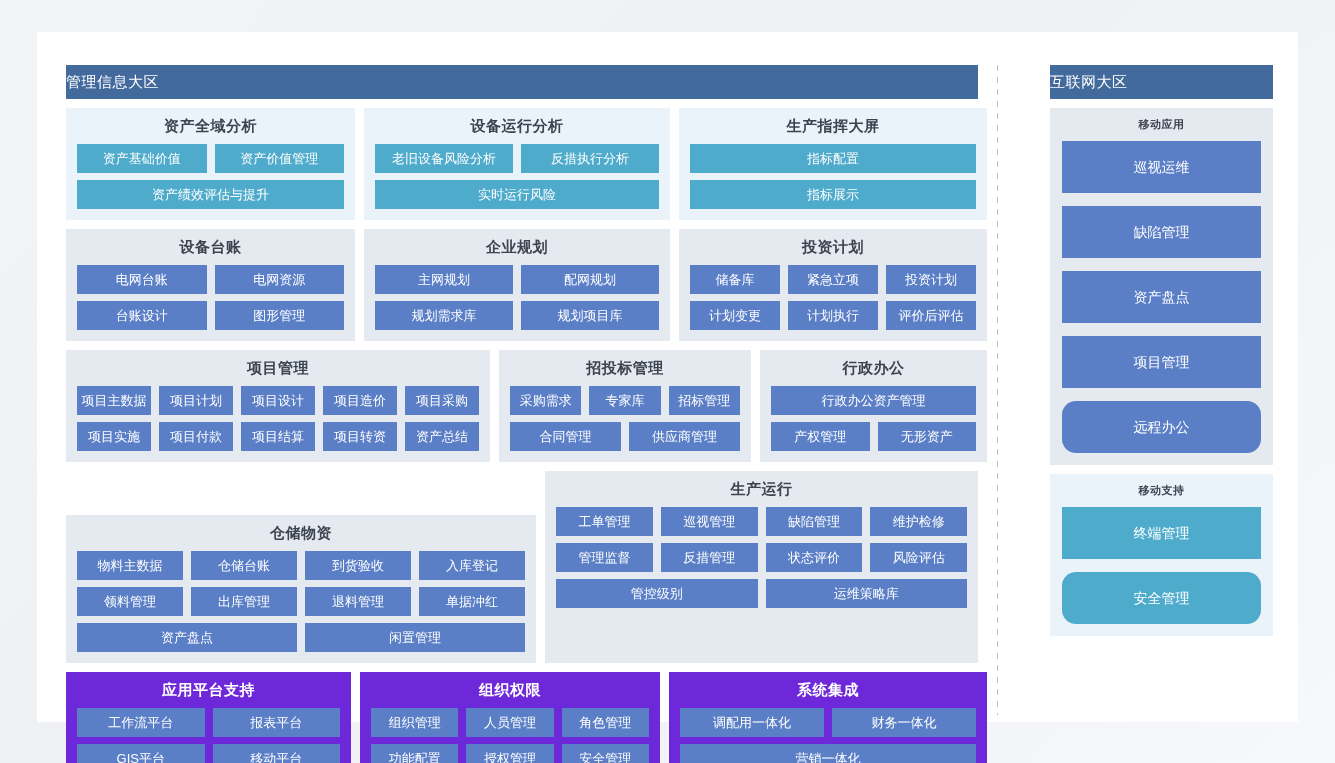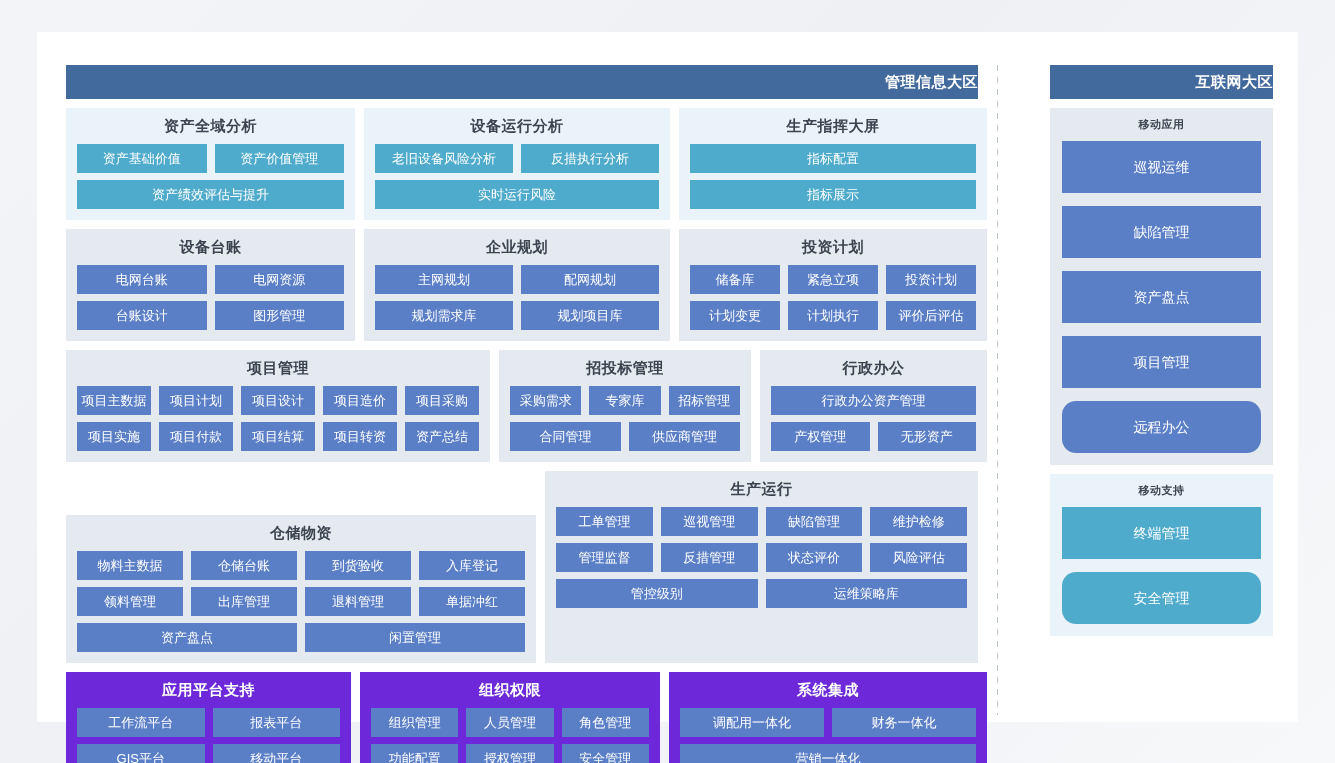--- a/index.html
+++ b/index.html
@@ -36,22 +36,22 @@
     background-image: linear-gradient(to bottom,#b9c3d2 0,#b9c3d2 6px,transparent 6px,transparent 12px);
     background-size: 1px 12px;
     background-repeat: repeat-y;
   }
   .right-zone { width: 256px; flex: 0 0 256px; padding-left: 33px; }
 
   .zone-title {
     background: #426a9c;
     color: #ffffff;
     font-size: 15px;
-    font-weight: bold;
-    text-align: right;
+    font-weight: normal;
+    text-align: left;
     line-height: 34px;
     height: 34px;
     letter-spacing: .5px;
   }
 
   
   .group {
     padding: 9px 11px 11px 11px;
   }
   .group-title {

